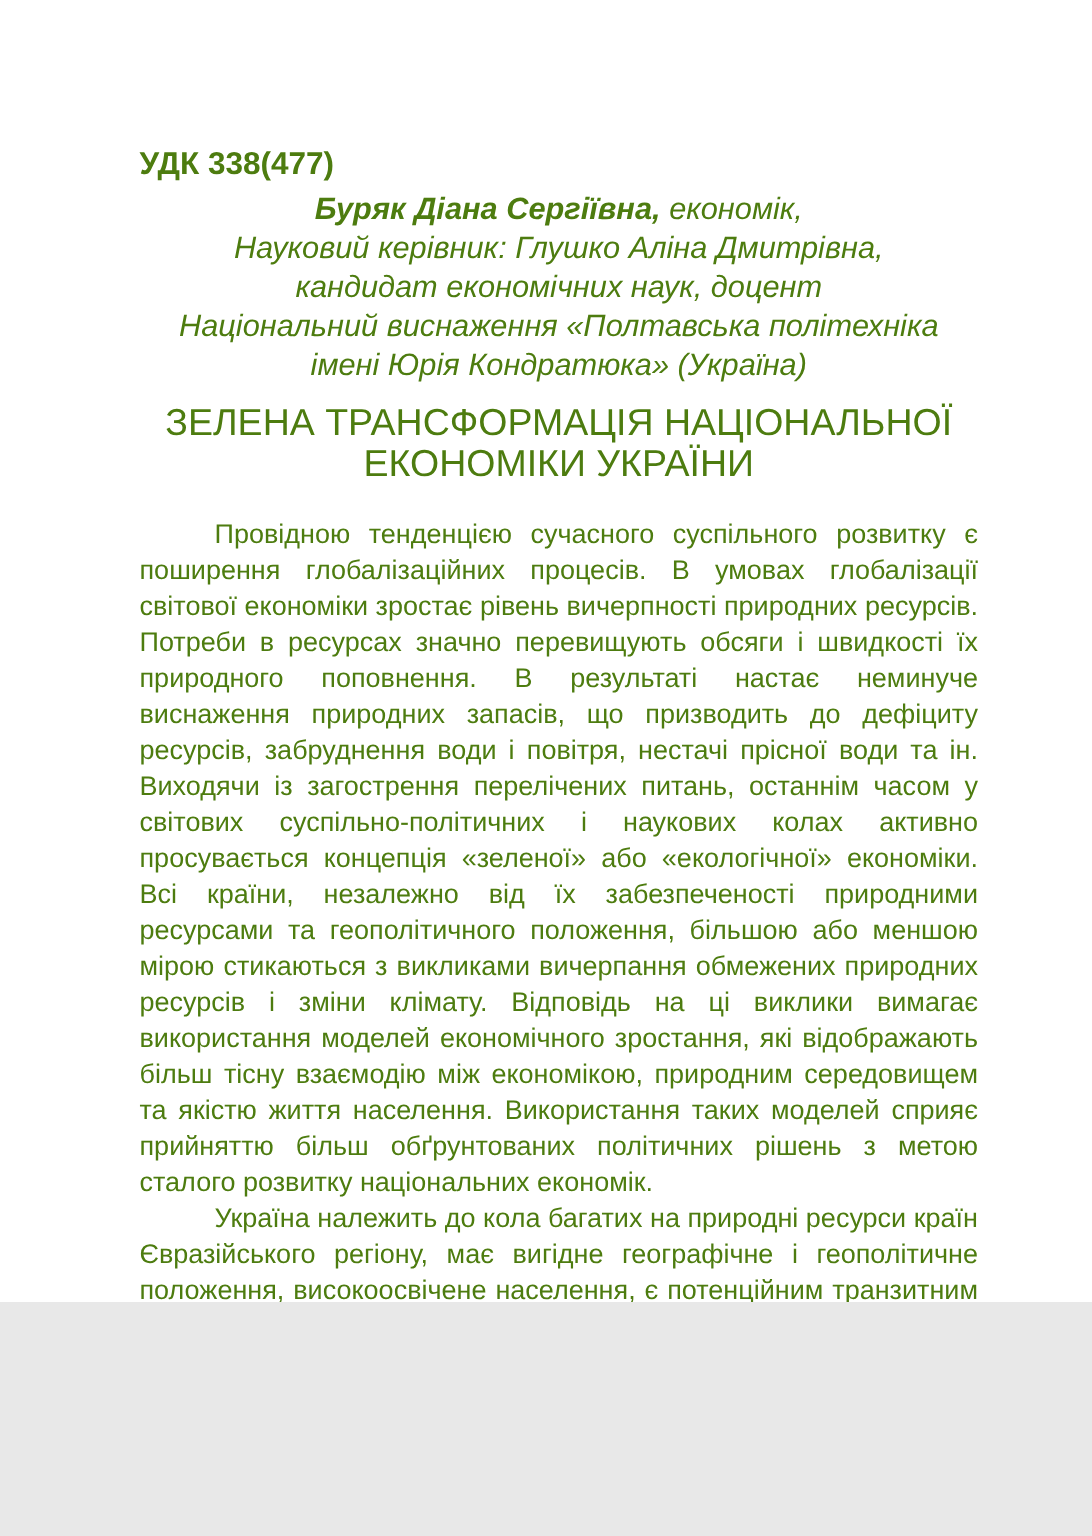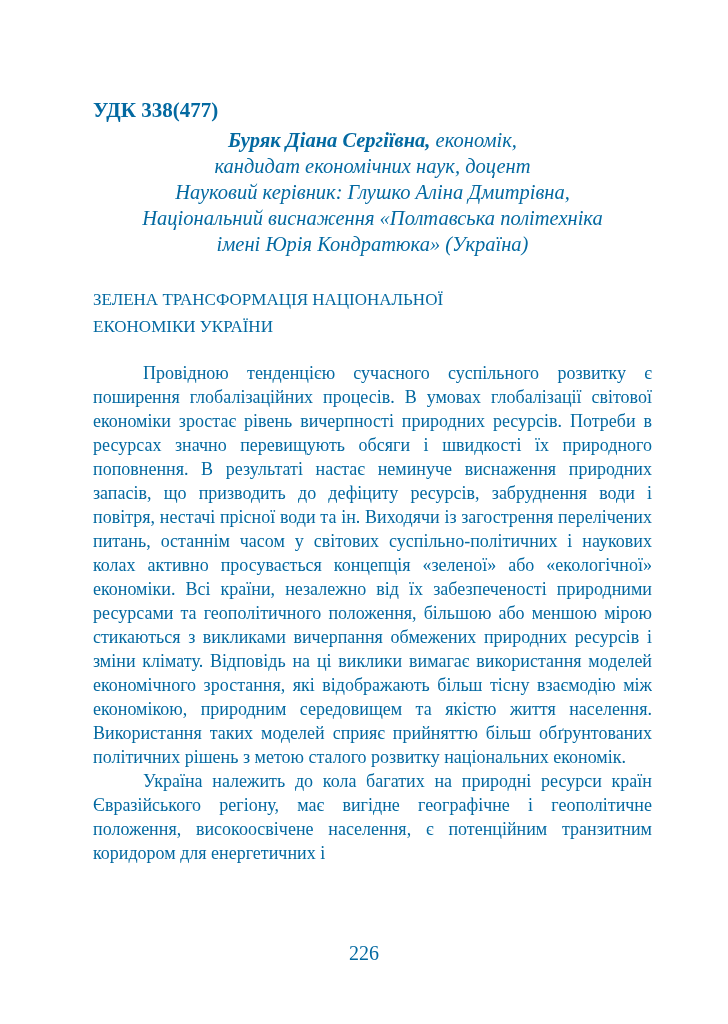--- a/index.html
+++ b/index.html
@@ -3,25 +3,25 @@
 <meta charset="utf-8">
 <style>
   html, body {
     margin: 0;
     padding: 0;
     background: #e8e8e8;
   }
   .page {
     position: relative;
     width: 728px;
-    height: 1024px;
+    height: 868px;
     margin: 0 auto;
     background: #ffffff;
-    color: #0369a1;
-    font-family: Liberation Serif, serif;
+    color: #4d7c0f;
+    font-family: Liberation Sans, sans-serif;
     box-sizing: border-box;
     padding: 97px 76px 0 93px;
     overflow: hidden;
   }
   .udc {
     font-weight: bold;
     font-size: 21px;
     line-height: 26px;
     text-align: left;
   }
@@ -30,22 +30,23 @@
     text-align: center;
     font-style: italic;
     font-size: 20.5px;
     line-height: 26px;
   }
   .authors .author-name {
     font-weight: bold;
     margin-top: 16px;
   }
   .doc-title {
-    margin-top: 29px;
-    font-size: 17px;
+    margin-top: 12px;
+    text-align: center;
+    font-size: 25px;
     line-height: 27px;
     font-weight: normal;
   }
   .body-text {
     margin-top: 21px;
     font-size: 18px;
     line-height: 24px;
     text-align: justify;
   }
   .body-text p {
@@ -64,22 +65,22 @@
 </style>
 </head>
 <body>
 
 <div class="page">
 
   <div class="udc">УДК 338(477)</div>
 
   <div class="authors">
     <div><span class="author-name">Буряк Діана Сергіївна,</span><span> економік,</span></div>
+    <div>Науковий керівник: Глушко Аліна Дмитрівна,</div>
     <div>кандидат економічних наук, доцент</div>
-    <div>Науковий керівник: Глушко Аліна Дмитрівна,</div>
     <div>Національний виснаження «Полтавська політехніка</div>
     <div>імені Юрія Кондратюка» (Україна)</div>
   </div>
 
   <div class="doc-title">
     <div>ЗЕЛЕНА ТРАНСФОРМАЦІЯ НАЦІОНАЛЬНОЇ</div>
     <div>ЕКОНОМІКИ УКРАЇНИ</div>
   </div>
 
   <div class="body-text">

